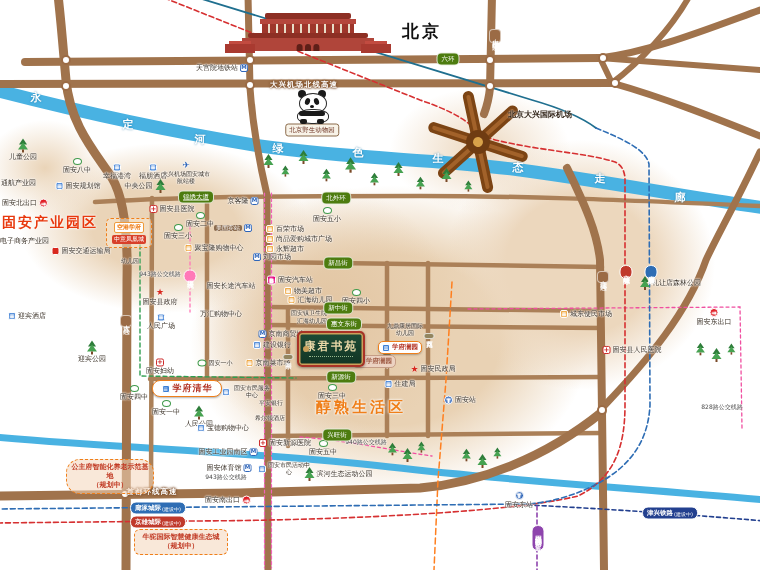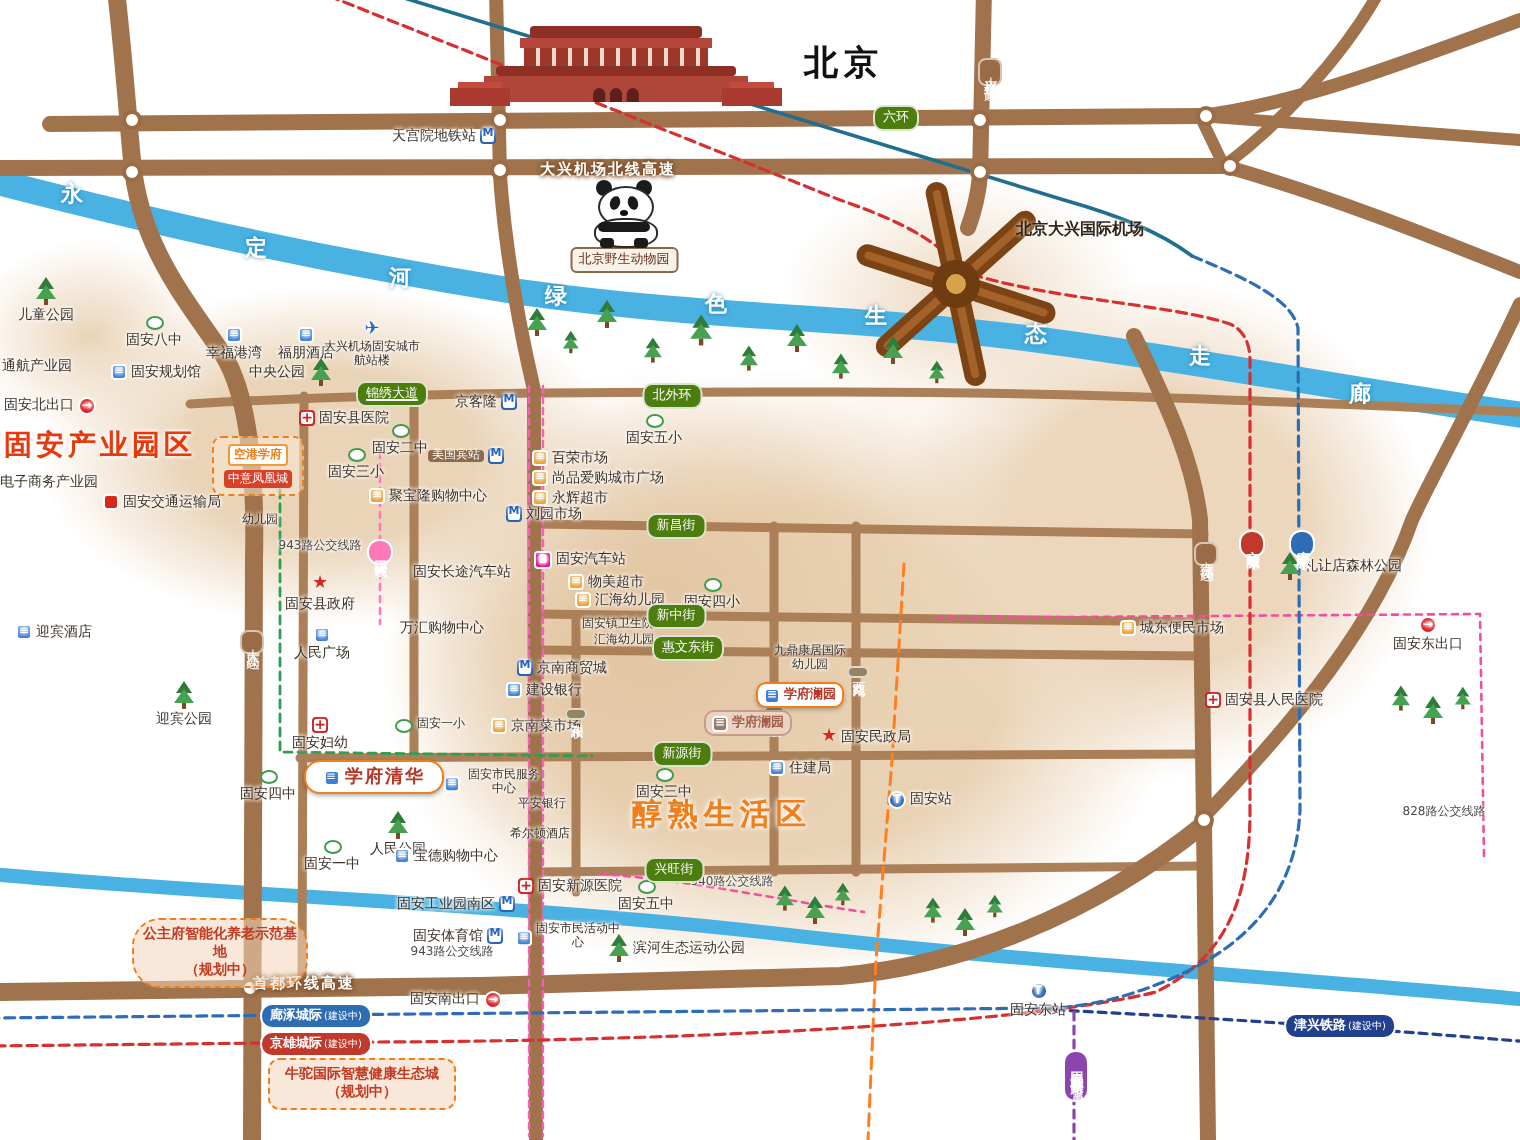--- a/index.html
+++ b/index.html
@@ -234,20 +234,25 @@
   </div>
   <div id="tag-lanyuan1" class="lanyuan">
     <span class="ic ic-biz">≡</span>
     <span>学府澜园</span>
   </div>
   <div id="tag-lanyuan2" class="lanyuan">
     <span class="ic ic-biz" style="background:#9a7d6b;">≡</span>
     <span>学府澜园</span>
   </div>
 
+  <div id="logo">
+    <i class="lm"></i>
+    <div class="lt">康君书苑</div>
+    <div class="ld"></div>
+  </div>
 <div class="poi" style="left: 222px; top: 68px;">
       <span class="txt">天宫院地铁站</span>
       <span class="ic ic-metro">M</span>
     </div>
     <div class="poi col" style="left: 23px; top: 150px;">
       <div class="tree">
         <i class="t1"></i>
         <i class="t2"></i>
         <b></b>
       </div>
@@ -406,21 +411,21 @@
       <span class="ic ic-biz">≡</span>
       <span class="txt">迎宾酒店</span>
     </div>
     <div class="poi route" style="left: 160px; top: 274px;">
       <span class="txt">943路公交线路</span>
     </div>
     <div class="poi col" style="left: 134px; top: 393px;">
       <span class="ic ic-school"></span>
       <span class="txt">固安四中</span>
     </div>
-    <div class="poi col" style="left: 166px; top: 428px;">
+    <div class="poi col" style="left: 166px; top: 408px;">
       <span class="ic ic-school"></span>
       <span class="txt">固安一中</span>
     </div>
     <div class="poi col" style="left: 199px; top: 417px;">
       <div class="tree">
         <i class="t1"></i>
         <i class="t2"></i>
         <b></b>
       </div>
       <span class="txt">人民公园</span>

